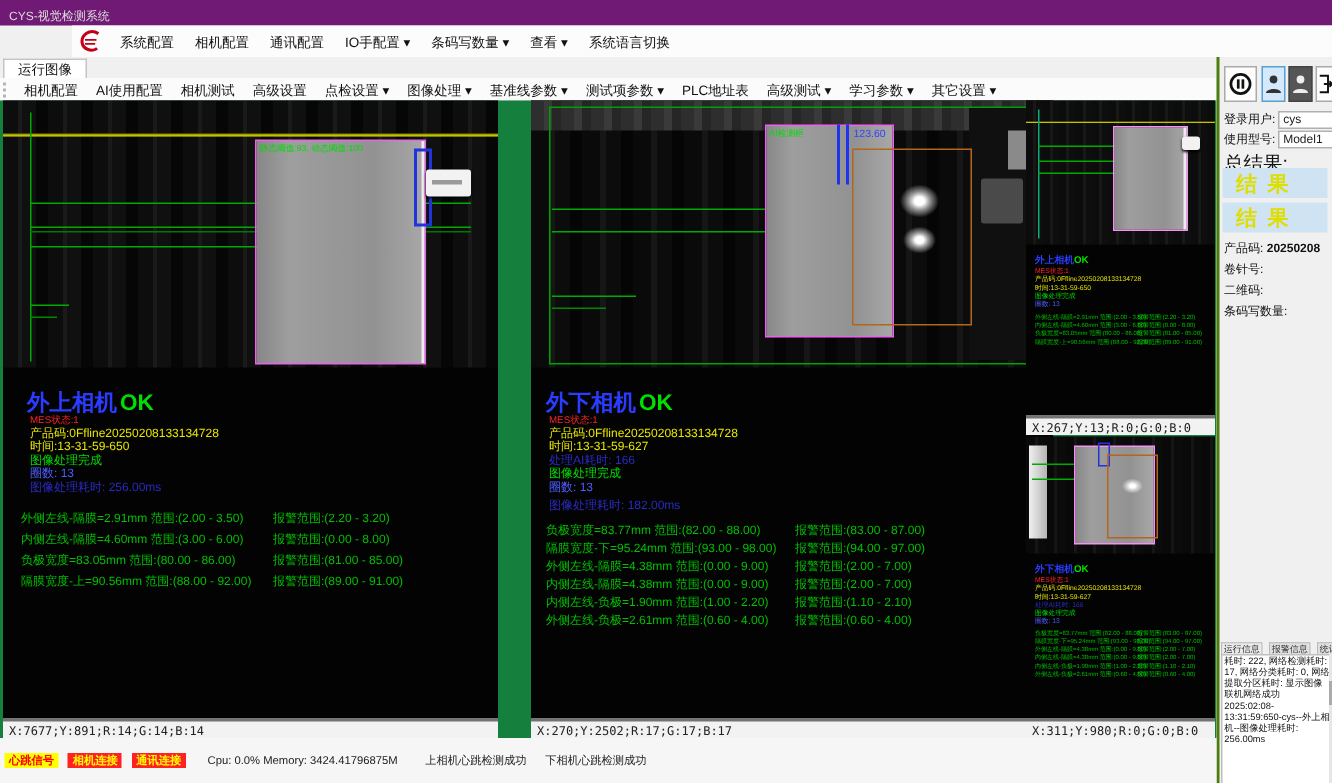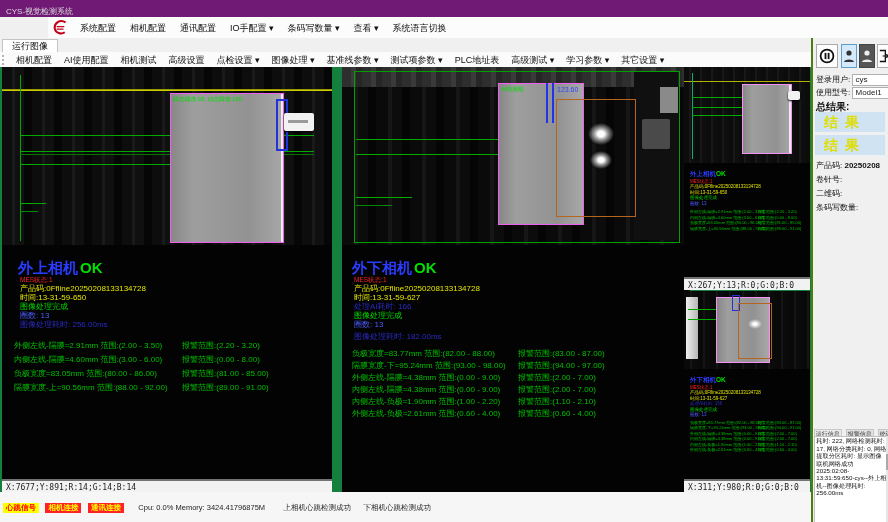--- a/index.html
+++ b/index.html
@@ -166,21 +166,21 @@
         <span>负极宽度=83.05mm 范围:(80.00 - 86.00)</span>
         <span class="m-alarm">报警范围:(81.00 - 85.00)</span>
       </div>
       <div class="m-row" style="top:315px;">
         <span>隔膜宽度-上=90.56mm 范围:(88.00 - 92.00)</span>
         <span class="m-alarm">报警范围:(89.00 - 91.00)</span>
       </div>
       <div class="cursor-bar" style="top:412px;">X:7677;Y:891;R:14;G:14;B:14</div>
     </div>
 
-    <div class="cam-panel" style="left:342px;top:0;width:348px;height:425px;">
+    <div class="cam-panel" style="left:354px;top:0;width:348px;height:425px;">
       <div class="img-area" style="width:348px;height:178px;background:repeating-linear-gradient(90deg,#0a0a0a 0 12px,#161616 12px 16px,#0c0c0c 16px 26px,#050505 26px 34px);">
         <div class="abs" style="left:0;top:0;width:348px;height:20px;background:repeating-linear-gradient(90deg,#2e2e2e 0 9px,#3a3a3a 9px 14px,#262626 14px 20px);"></div>
         <div class="abs" style="left:12px;top:4px;width:324px;height:170px;border:1px solid #00a000;"></div>
         <div class="abs" style="left:292px;top:5px;width:44px;height:168px;background:#101010;"></div>
         <div class="abs" style="left:318px;top:20px;width:18px;height:26px;background:#8a8a8a;"></div>
         <div class="abs" style="left:300px;top:52px;width:28px;height:30px;background:#4a4a4a;border-radius:2px;"></div>
         <div class="hline" style="left:14px;top:72px;width:142px;"></div>
         <div class="hline" style="left:14px;top:87px;width:142px;"></div>
         <div class="hline" style="left:14px;top:130px;width:56px;"></div>
         <div class="hline" style="left:14px;top:138px;width:36px;background:#008800;"></div>
@@ -222,20 +222,21 @@
         <span class="m-alarm2">报警范围:(2.00 - 7.00)</span>
       </div>
       <div class="m-row" style="top:329px;left:10px;">
         <span>内侧左线-负极=1.90mm 范围:(1.00 - 2.20)</span>
         <span class="m-alarm2">报警范围:(1.10 - 2.10)</span>
       </div>
       <div class="m-row" style="top:341px;left:10px;">
         <span>外侧左线-负极=2.61mm 范围:(0.60 - 4.00)</span>
         <span class="m-alarm2">报警范围:(0.60 - 4.00)</span>
       </div>
+      <div class="cursor-bar" style="top:412px;">X:270;Y:2502;R:17;G:17;B:17</div>
     </div>
 
     <div class="cam-panel" style="left:684px;top:0;width:126px;height:223px;">
       <div class="img-area" style="width:126px;height:96px;background:repeating-linear-gradient(90deg,#0c0c0c 0 5px,#181818 5px 7px,#0e0e0e 7px 11px);">
         <div class="yline" style="left:0;top:14px;width:126px;height:1px;"></div>
         <div class="vline" style="left:8px;top:6px;height:86px;background:#0faa7a;"></div>
         <div class="hline" style="left:8px;top:30px;width:100px;"></div>
         <div class="hline" style="left:8px;top:40px;width:100px;"></div>
         <div class="hline" style="left:8px;top:48px;width:52px;"></div>
         <div class="cell" style="left:58px;top:17px;width:48px;height:68px;border-color:#f591f5;">
@@ -315,21 +316,21 @@
     </div>
 
     <div class="srow" style="top:36px;">
       <span>登录用户:</span>
       <span class="sfield">cys</span>
     </div>
     <div class="srow" style="top:49px;">
       <span>使用型号:</span>
       <span class="sfield">Model1</span>
     </div>
-    <div class="srow" style="top:62px;font-size:10px;font-weight:bold;">总结果:</div>
+    <div class="srow" style="top:62px;font-size:13px;font-weight:normal;">总结果:</div>
     <div class="result-box" style="top:74px;">结果</div>
     <div class="result-box" style="top:97px;">结果</div>
     <div class="srow" style="top:122px;">
       <span>产品码:</span>
       <span style="font-weight:bold;">20250208</span>
     </div>
     <div class="srow" style="top:136px;">卷针号:</div>
     <div class="srow" style="top:150px;">二维码:</div>
     <div class="srow" style="top:164px;">条码写数量:</div>
 

